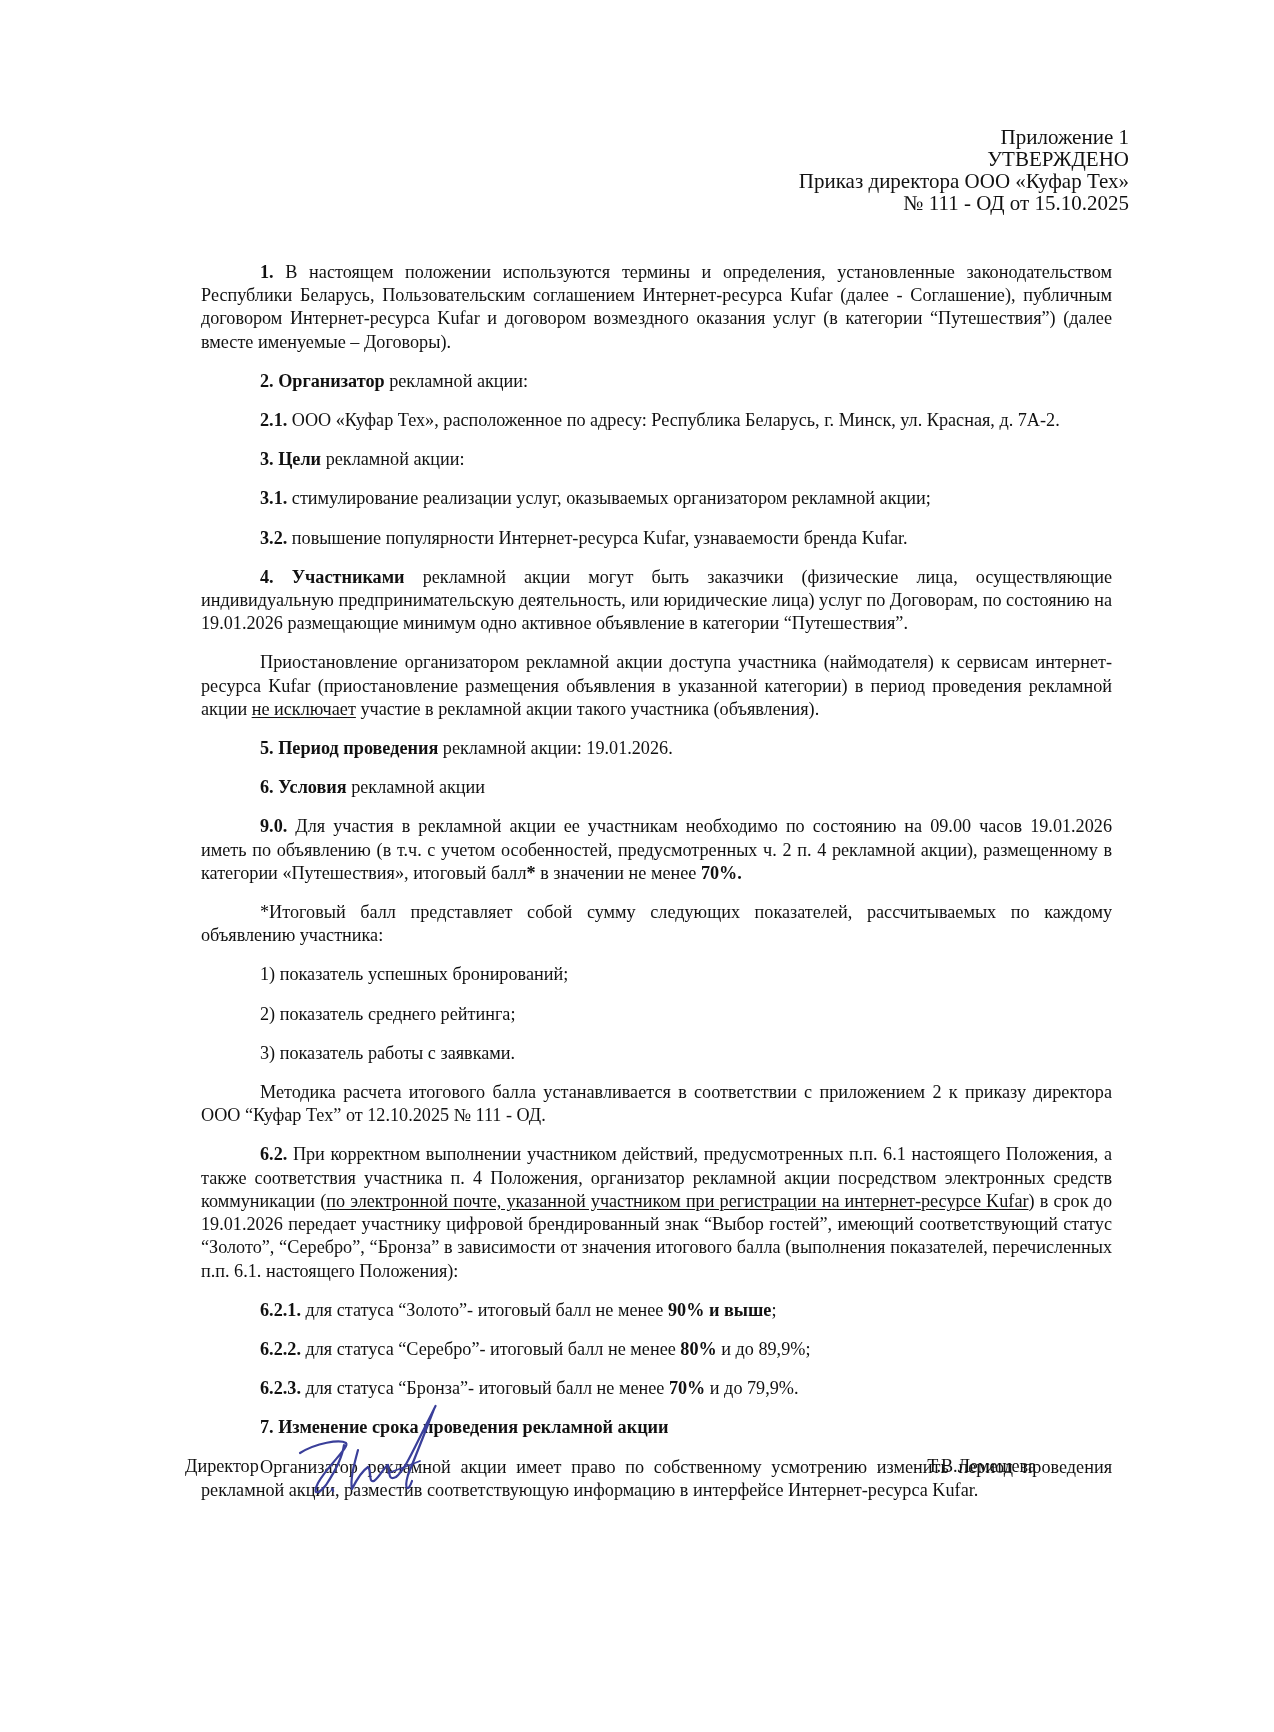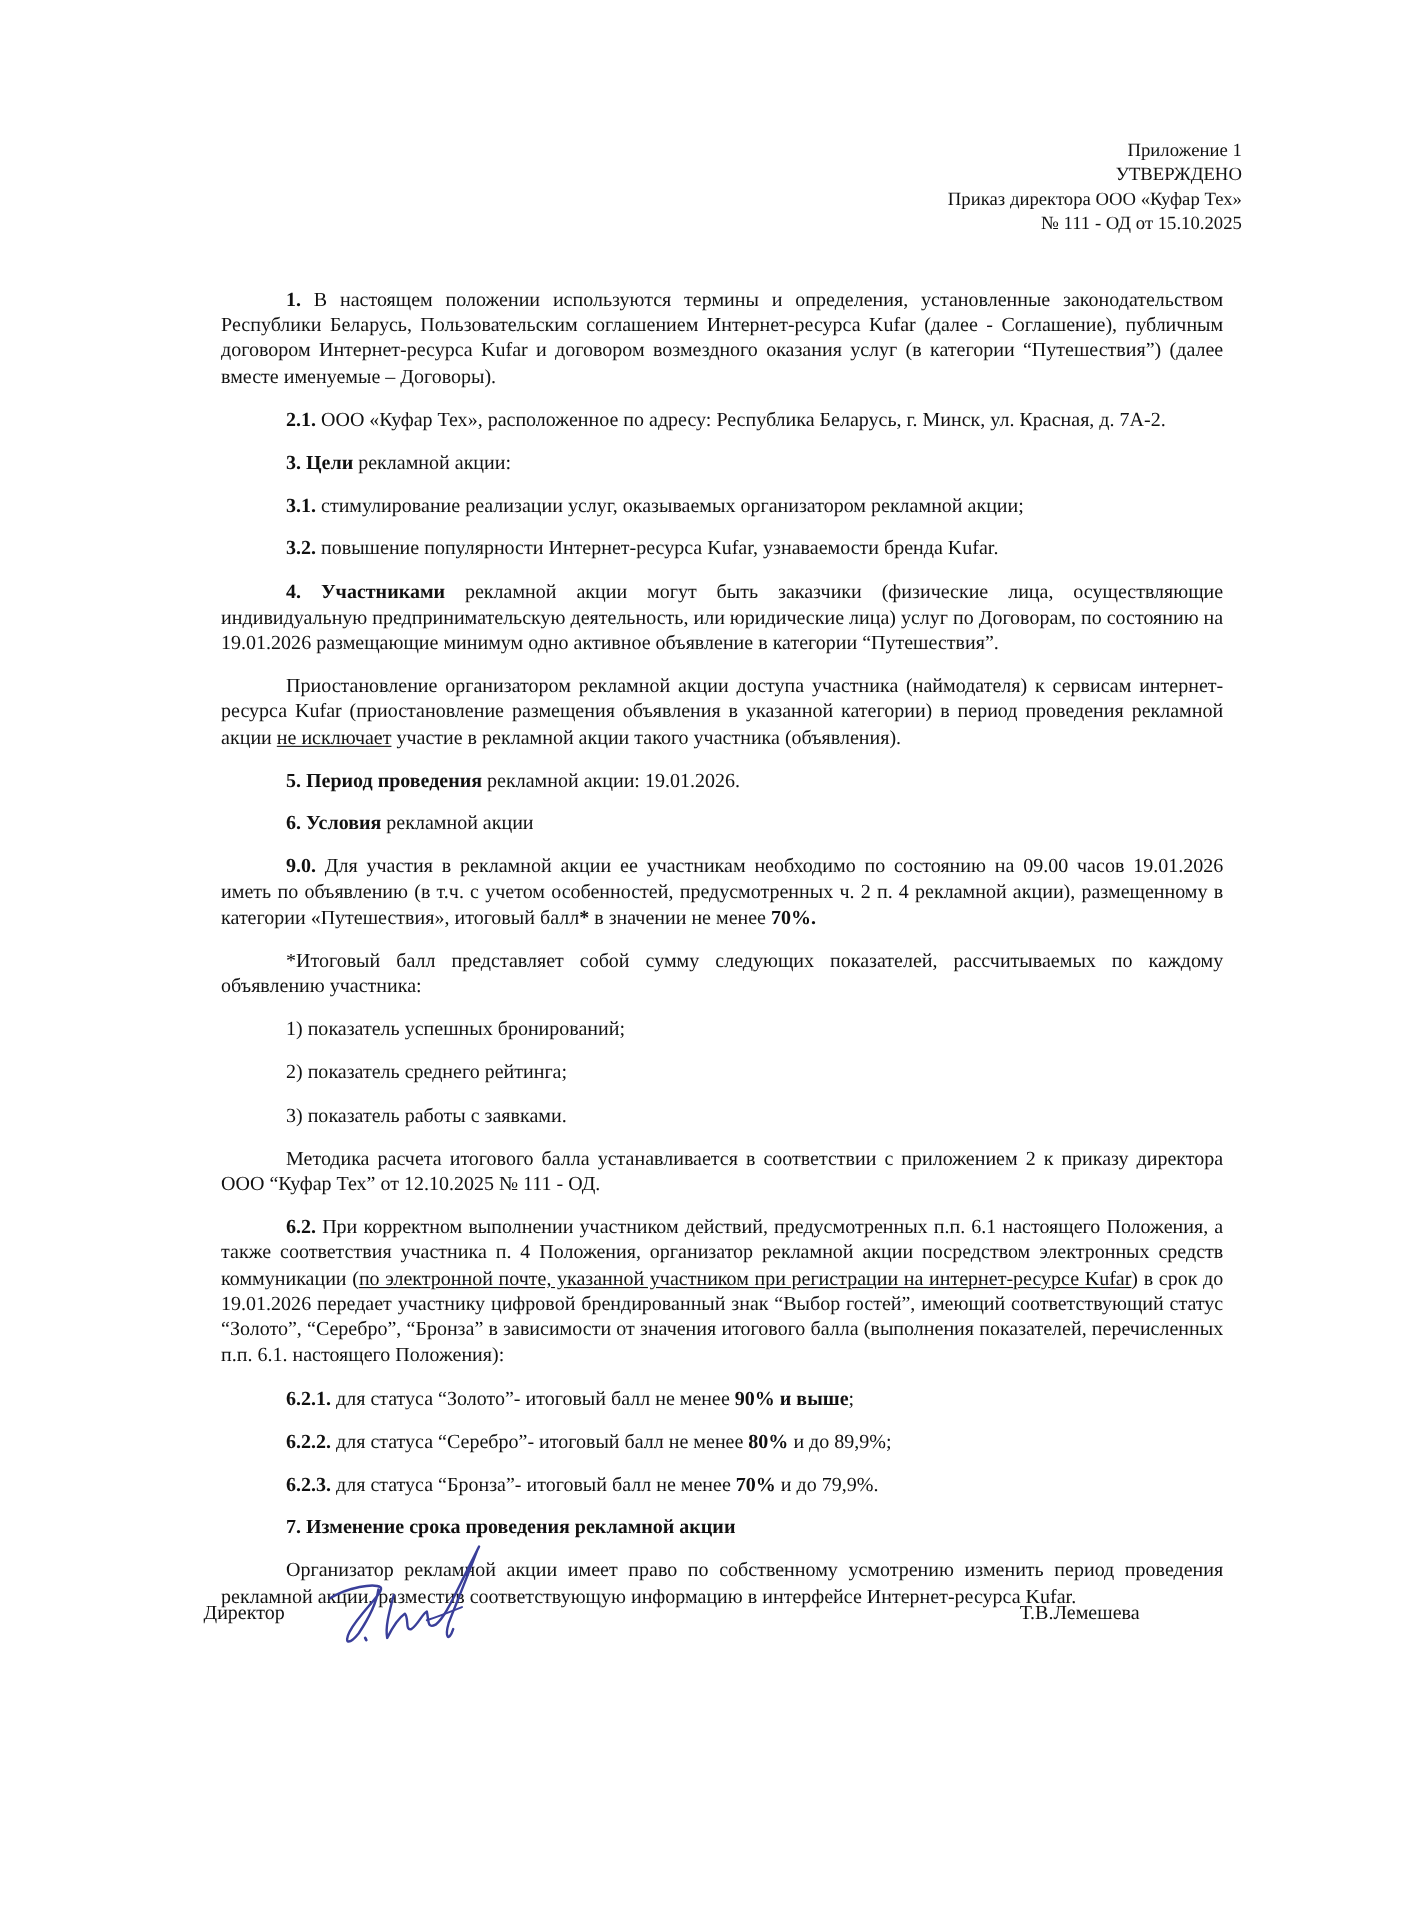--- a/index.html
+++ b/index.html
@@ -5,21 +5,21 @@
   html, body { margin: 0; padding: 0; background: #ffffff; }
   body { width: 1274px; height: 1732px; position: relative; overflow: hidden; }
   .page {
     position: absolute; left: 0; top: 0; width: 1274px; height: 1732px;
     background: #ffffff; color: #111111;
     font-family: "Liberation Serif", "DejaVu Serif", serif;
     font-size: 18.2px; line-height: 23.2px;
   }
   .approval {
     position: absolute; right: 145px; top: 126px; text-align: right;
-    font-size: 17px; line-height: 22px;
+    font-size: 21px; line-height: 22px;
   }
   .content {
     position: absolute; left: 185px; top: 245px; width: 943px;
   }
   .title {
     font-weight: bold; text-align: justify; text-indent: 59px;
     font-size: 18.2px; line-height: 23px; margin: 0 0 25px 0;
     text-align-last: left;
   }
   p { margin: 16px; text-align: justify; text-indent: 59px; }
@@ -40,20 +40,21 @@
     <div>Приложение 1</div>
     <div>УТВЕРЖДЕНО</div>
     <div>Приказ директора ООО «Куфар Тех»</div>
     <div>№ 111 - ОД от 15.10.2025</div>
   </div>
 
   <div class="content">
 
     <p><b>1.</b><span> В настоящем положении используются термины и определения, установленные законодательством Республики Беларусь, Пользовательским соглашением Интернет-ресурса Kufar (далее - Соглашение), публичным договором Интернет-ресурса Kufar и договором возмездного оказания услуг (в категории “Путешествия”) (далее вместе именуемые – Договоры).</span></p>
 
+    <p class="gap"><b>2. Организатор</b><span> рекламной акции:</span></p>
 
     <p class="gap"><b>2.1.</b><span> ООО «Куфар Тех», расположенное по адресу: Республика Беларусь, г. Минск, ул. Красная, д. 7А-2.</span></p>
 
     <p class="gap"><b>3. Цели</b><span> рекламной акции:</span></p>
 
     <p class="gap"><b>3.1.</b><span> стимулирование реализации услуг, оказываемых организатором рекламной акции;</span></p>
 
     <p class="gap"><b>3.2.</b><span> повышение популярности Интернет-ресурса Kufar, узнаваемости бренда Kufar.</span></p>
 
     <p class="gap"><b>4. Участниками</b><span> рекламной акции могут быть заказчики (физические лица, осуществляющие индивидуальную предпринимательскую деятельность, или юридические лица) услуг по Договорам, по состоянию на 19.01.2026 размещающие  минимум одно активное объявление в категории “Путешествия”.</span></p>

